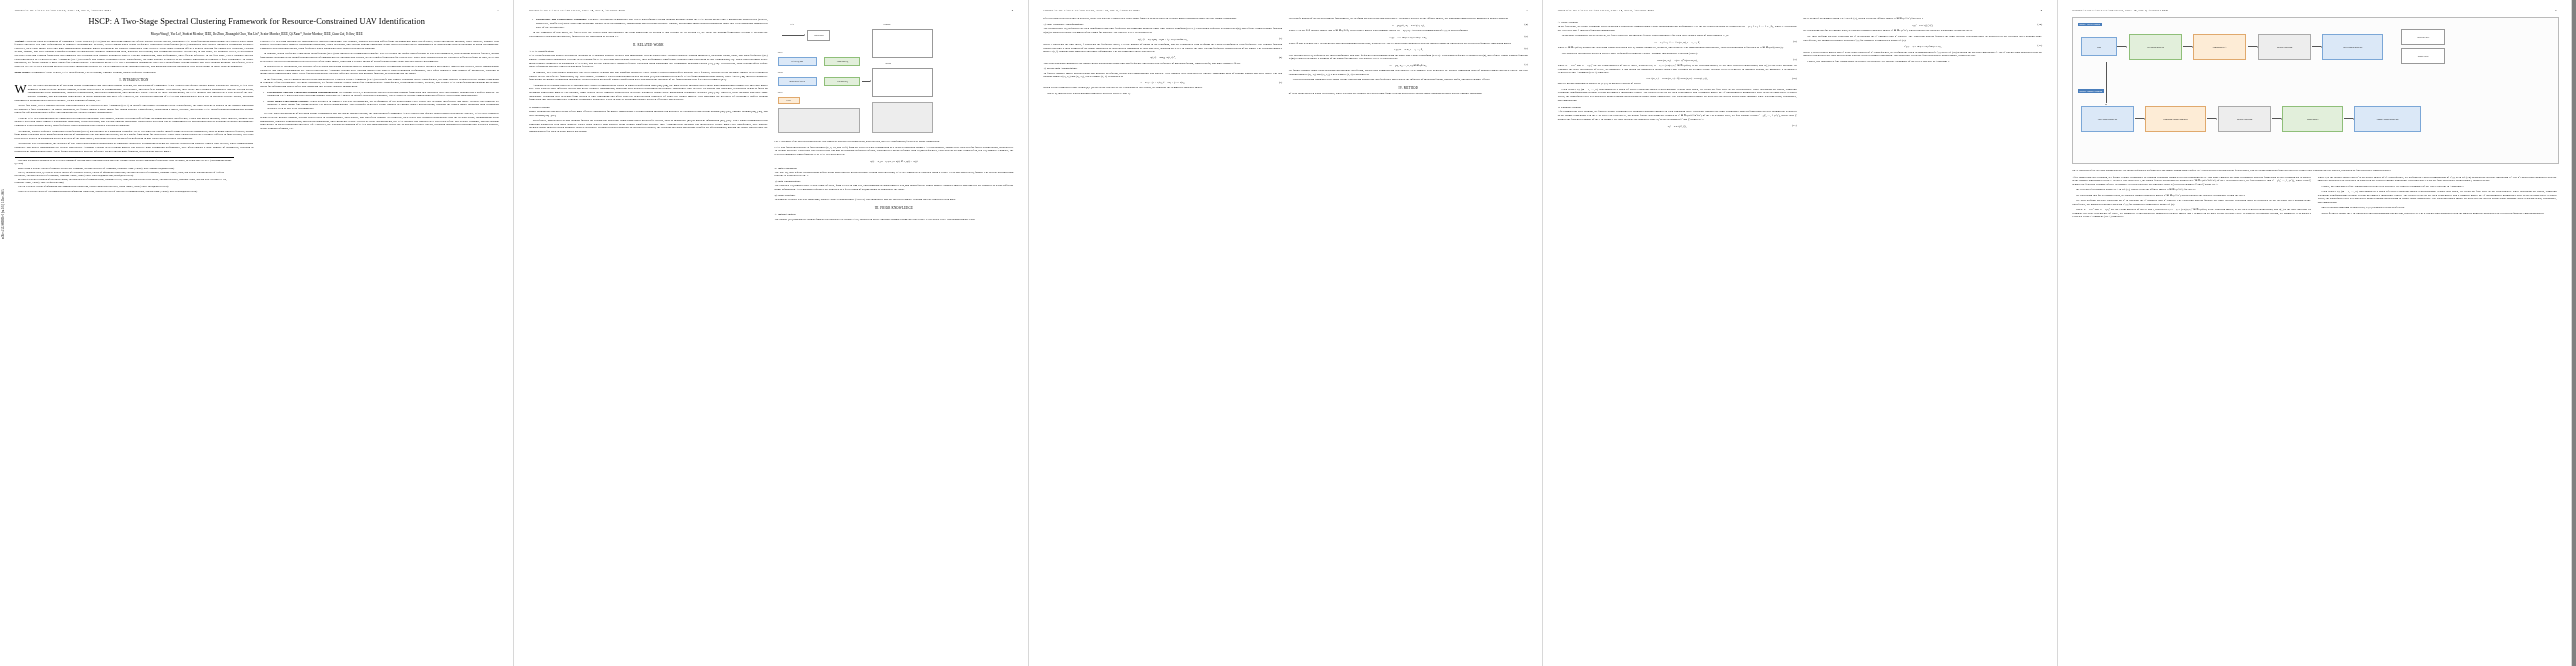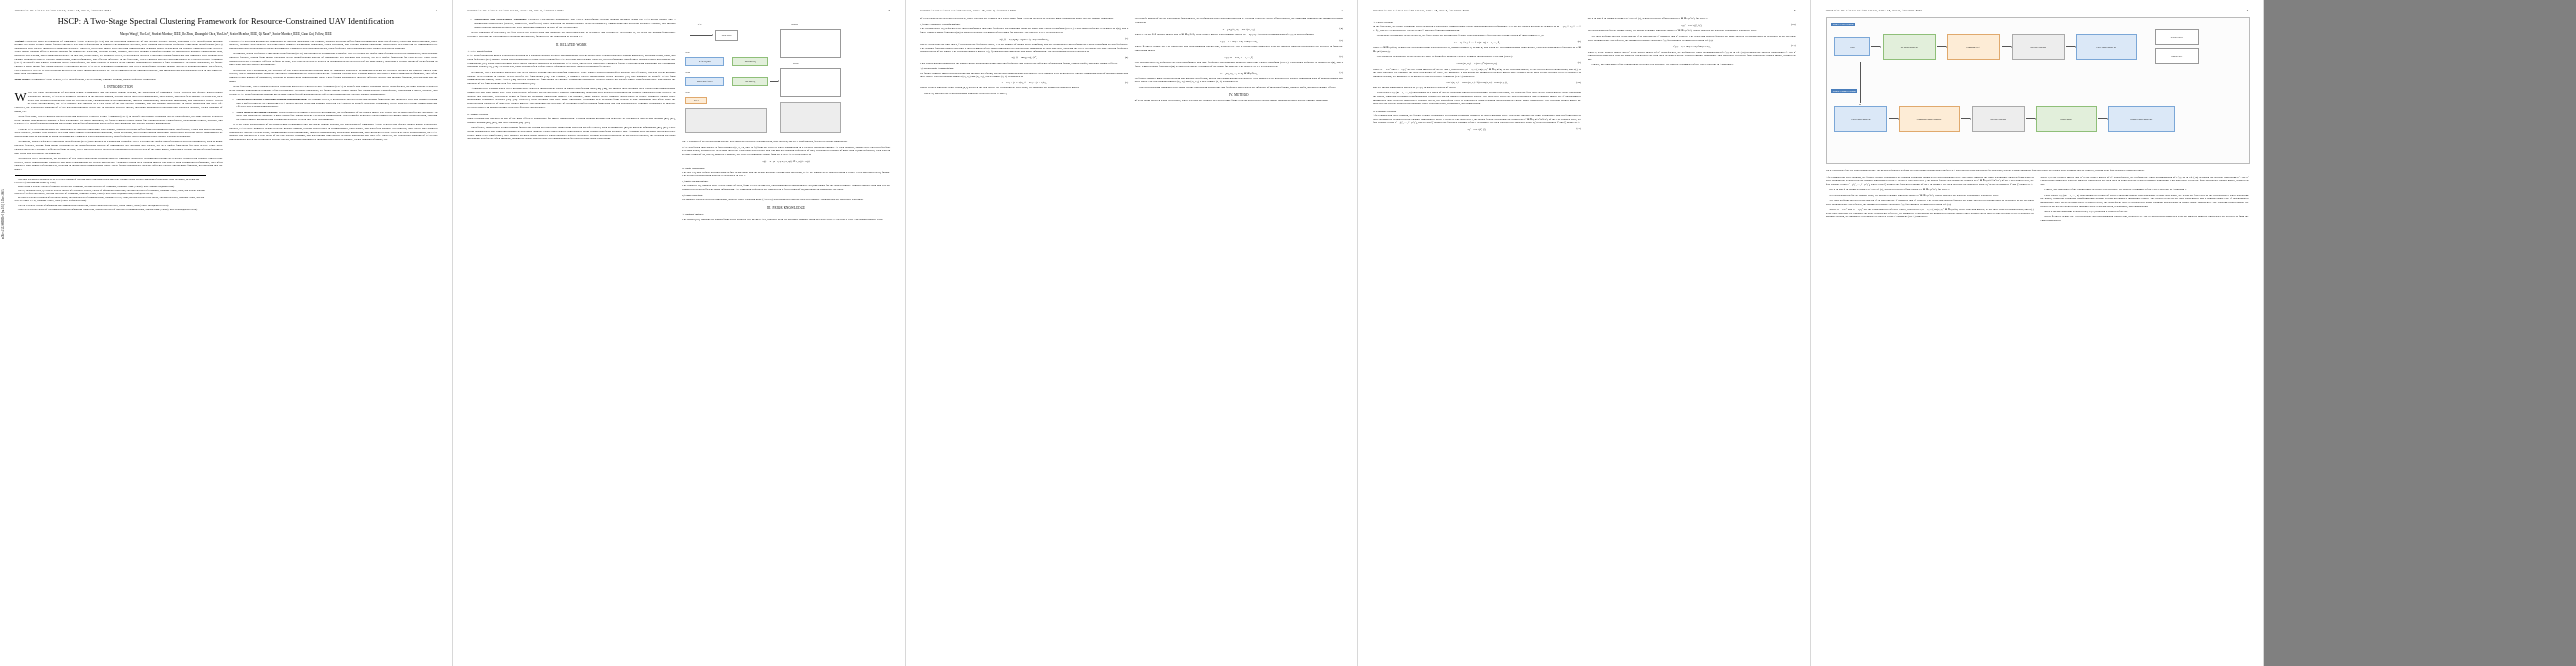--- a/index.html
+++ b/index.html
@@ -1,17 +1,17 @@
 <!DOCTYPE html>
 <html style="font-size:9px"><head>
 <meta charset="utf-8">
 <style>
   html,body{margin:0;padding:0;background:#808080;}
   body{font-family:"Liberation Serif", serif;}
-  .sheet{width:2264px;height:667px;background:#ffffff;position:relative;overflow:hidden;display:flex;}
+  .sheet{width:2572px;height:667px;background:#ffffff;position:relative;overflow:hidden;display:flex;}
   .page{width:515px;height:667px;background:#ffffff;position:relative;box-sizing:border-box;padding:7.8px 14.5px 6.7px 14.5px;border-right:0.6px solid #d8d8d8;overflow:hidden;}
   .runhead{display:flex;justify-content:space-between;font-size:2.9px;letter-spacing:0.2px;color:#111;margin-bottom:5.6px;}
   .runhead .r{font-weight:normal;}
   .cols{display:flex;gap:6.7px;}
   .col{width:calc(50% - 3.3px);}
   p{margin:0 0 1.7px 0;font-size:2.8px;line-height:1.32;text-align:justify;text-indent:3.9px;color:#000;}
   p.noind{text-indent:0;}
   h1.title{font-size:8.3px;line-height:1.18;text-align:center;font-weight:normal;margin:1.1px 0 4.4px 0;letter-spacing:0.1px;}
   .authors{font-size:3.1px;text-align:center;margin:0 0 3.3px 0;line-height:1.5;}
   .abstract{font-size:2.8px;line-height:1.3;text-align:justify;}

